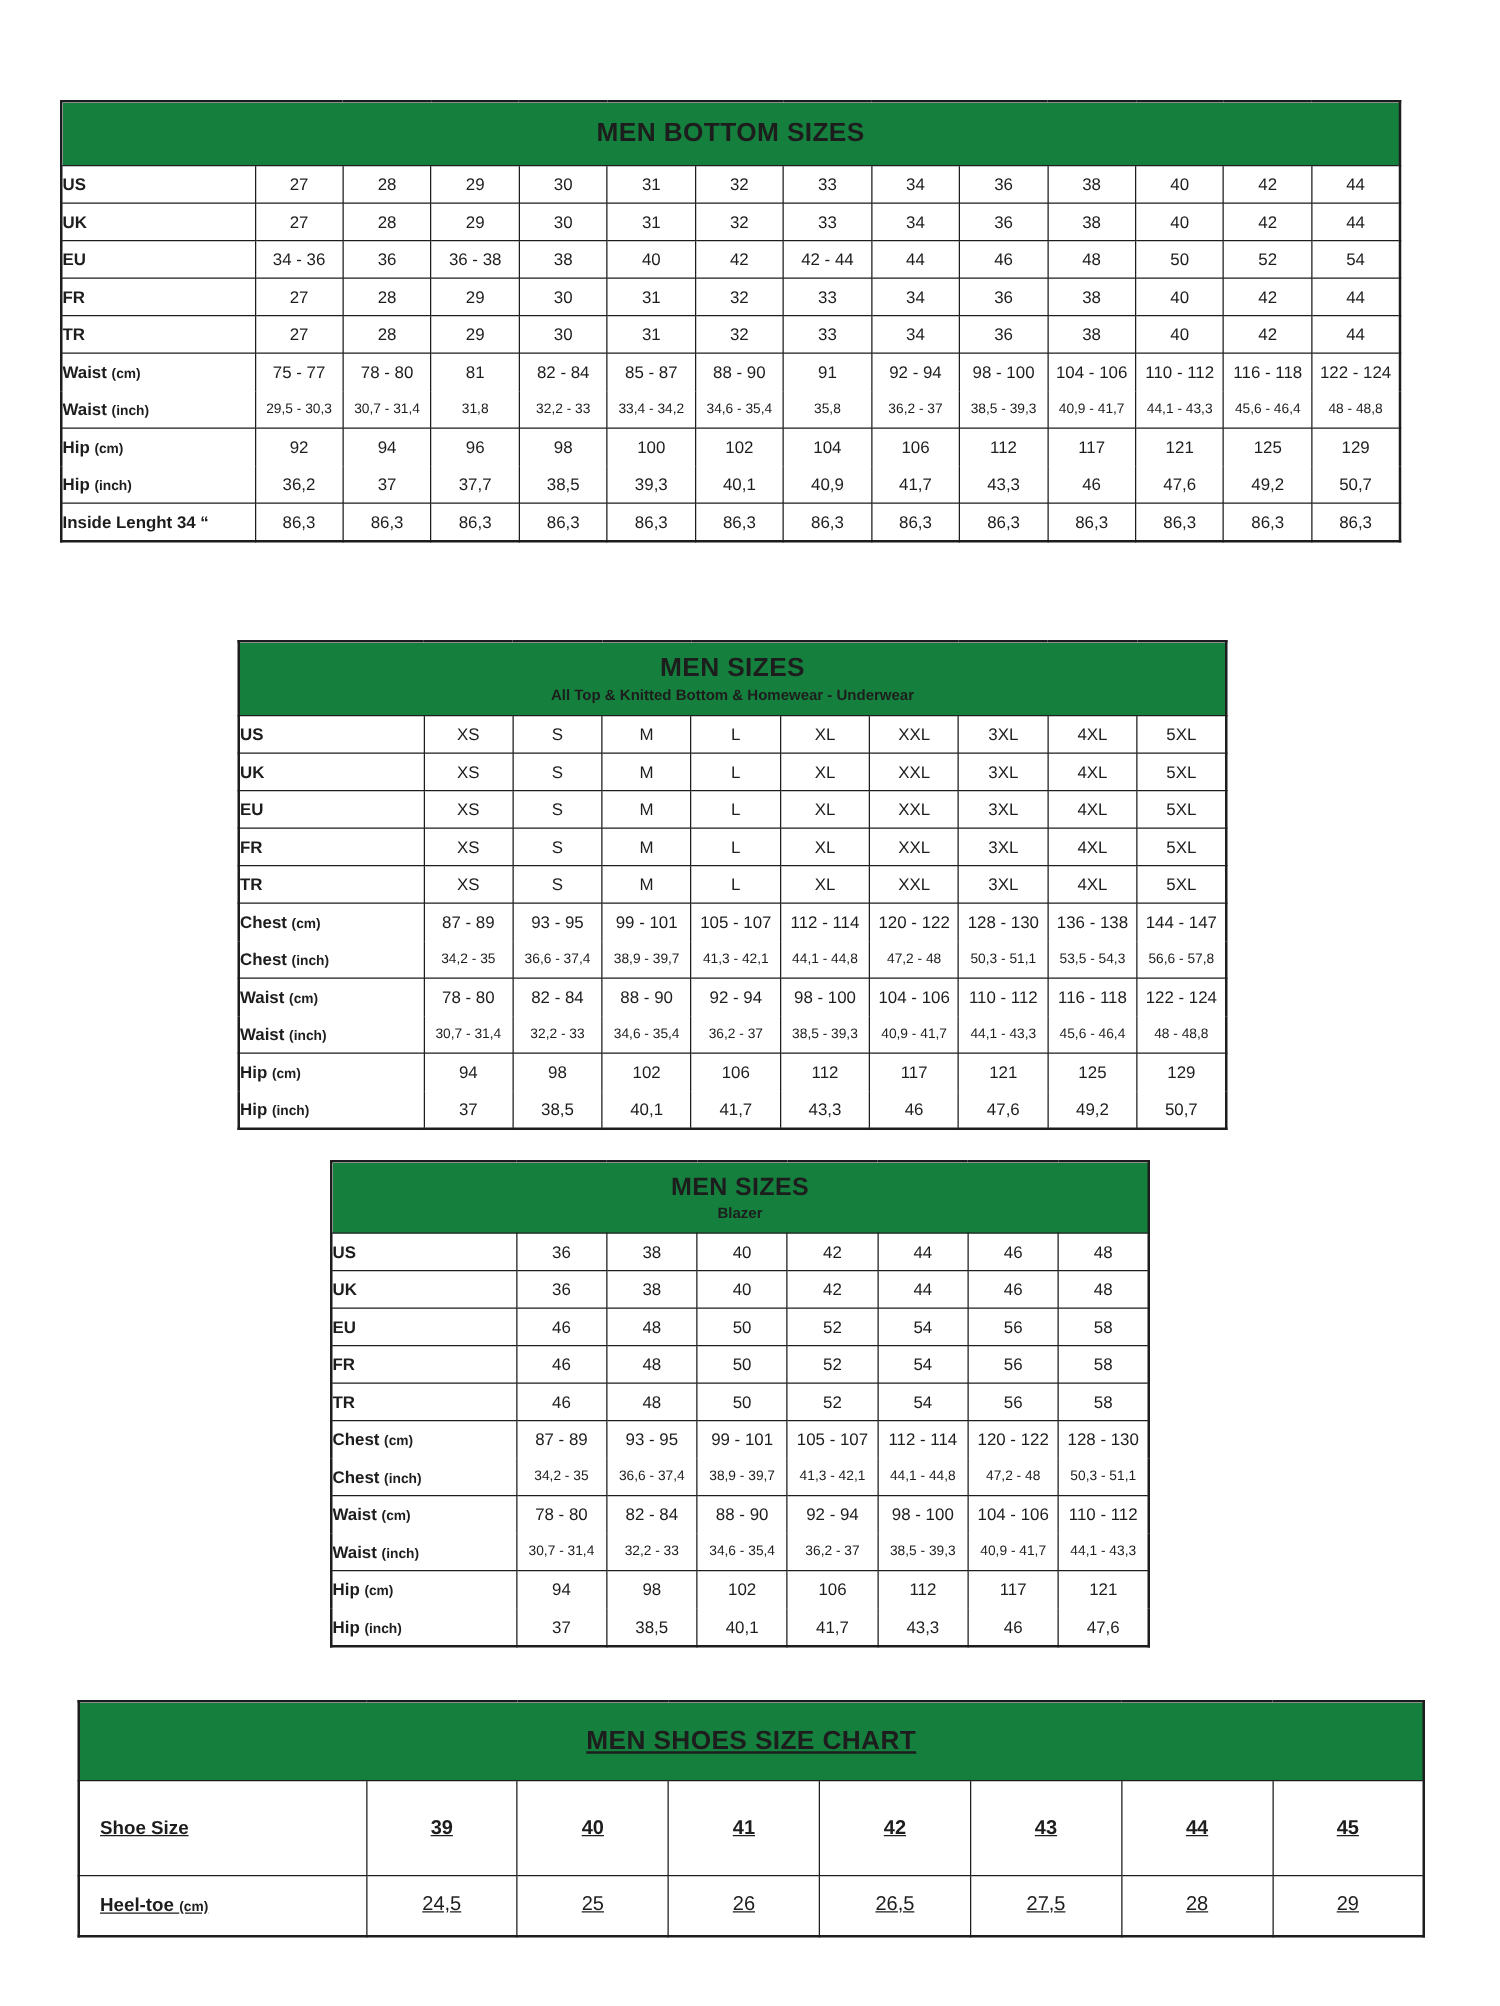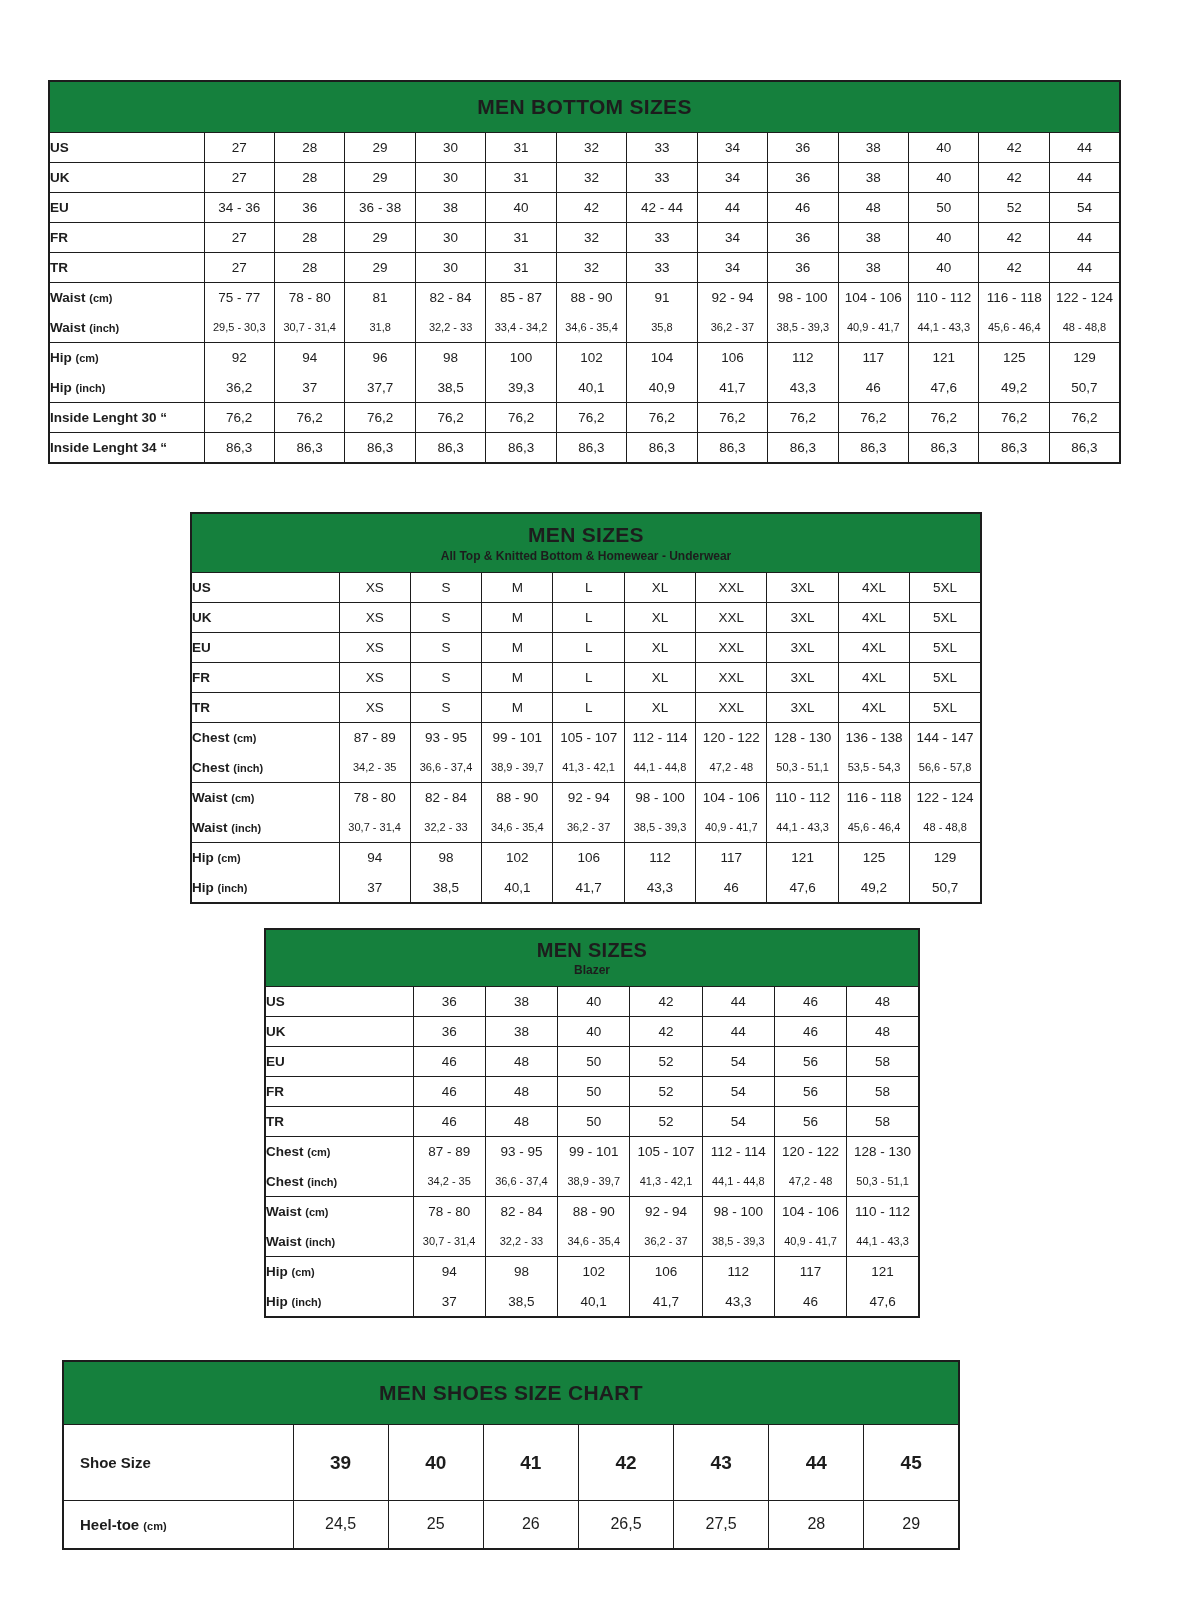--- a/index.html
+++ b/index.html
@@ -7,21 +7,21 @@
     width:1200px;height:1605px;position:relative;
     background:#ffffff;
     font-family:"Liberation Sans", sans-serif;
     color:#1d1d1d;
     -webkit-font-smoothing:antialiased;
   }
   .tbl-wrap{position:absolute;}
   #t1{left:48px;  top:80px;   width:1073px;}
   #t2{left:190px; top:512px;  width:792px;}
   #t3{left:264px; top:928px;  width:656px;}
-  #t4{left:62px;  top:1360px; width:898px;}
+  #t4{left:62px;  top:1360px; width:1078px;text-decoration:underline;}
 
   table.sizes-table{
     border-collapse:collapse;table-layout:fixed;width:100%;
     border:2px solid #1d1d1d;
   }
   table.sizes-table th, table.sizes-table td{
     border:1px solid #1d1d1d;
     padding:0;overflow:hidden;white-space:nowrap;
     vertical-align:middle;
   }
@@ -41,21 +41,21 @@
   
   #t1 th{height:50px;}  #t1 tbody tr{height:30px;}  #t1 col.label-col{width:155px;}
   #t2 th{height:58px;}  #t2 tbody tr{height:30px;}  #t2 col.label-col{width:148px;}
   #t3 th{height:56px;}  #t3 tbody tr{height:30px;}  #t3 col.label-col{width:148px;}
   #t3 .tbl-title{font-size:20px;}
   #t4 th{height:62px;}  #t4 col.label-col{width:230px;}
   #t4 tbody tr.row-0{height:76px;}
   #t4 tbody tr.row-1{height:48px;}
   #t4 .label-cell{font-size:15px;padding-left:16px;}
   #t4 .value-cell{font-size:16px;}
-  #t4 .value-cell.boldval{font-size:19px;margin-top:28px;}
+  #t4 .value-cell.boldval{font-size:16px;margin-top:28px;}
 </style>
 </head>
 <body>
 
 <div id="t1" class="tbl-wrap">
     <table class="sizes-table">
       <colgroup>
         <col class="label-col">
         <col>
         <col>
@@ -216,36 +216,20 @@
           <td class="value-cell">39,3</td>
           <td class="value-cell">40,1</td>
           <td class="value-cell">40,9</td>
           <td class="value-cell">41,7</td>
           <td class="value-cell">43,3</td>
           <td class="value-cell">46</td>
           <td class="value-cell">47,6</td>
           <td class="value-cell">49,2</td>
           <td class="value-cell">50,7</td>
         </tr>
-        <tr class="row-9">
-          <td class="label-cell"><span>Inside Lenght 30 “</span></td>
-          <td class="value-cell">76,2</td>
-          <td class="value-cell">76,2</td>
-          <td class="value-cell">76,2</td>
-          <td class="value-cell">76,2</td>
-          <td class="value-cell">76,2</td>
-          <td class="value-cell">76,2</td>
-          <td class="value-cell">76,2</td>
-          <td class="value-cell">76,2</td>
-          <td class="value-cell">76,2</td>
-          <td class="value-cell">76,2</td>
-          <td class="value-cell">76,2</td>
-          <td class="value-cell">76,2</td>
-          <td class="value-cell">76,2</td>
-        </tr>
         <tr class="row-11">
           <td class="label-cell"><span>Inside Lenght 34 “</span></td>
           <td class="value-cell">86,3</td>
           <td class="value-cell">86,3</td>
           <td class="value-cell">86,3</td>
           <td class="value-cell">86,3</td>
           <td class="value-cell">86,3</td>
           <td class="value-cell">86,3</td>
           <td class="value-cell">86,3</td>
           <td class="value-cell">86,3</td>

